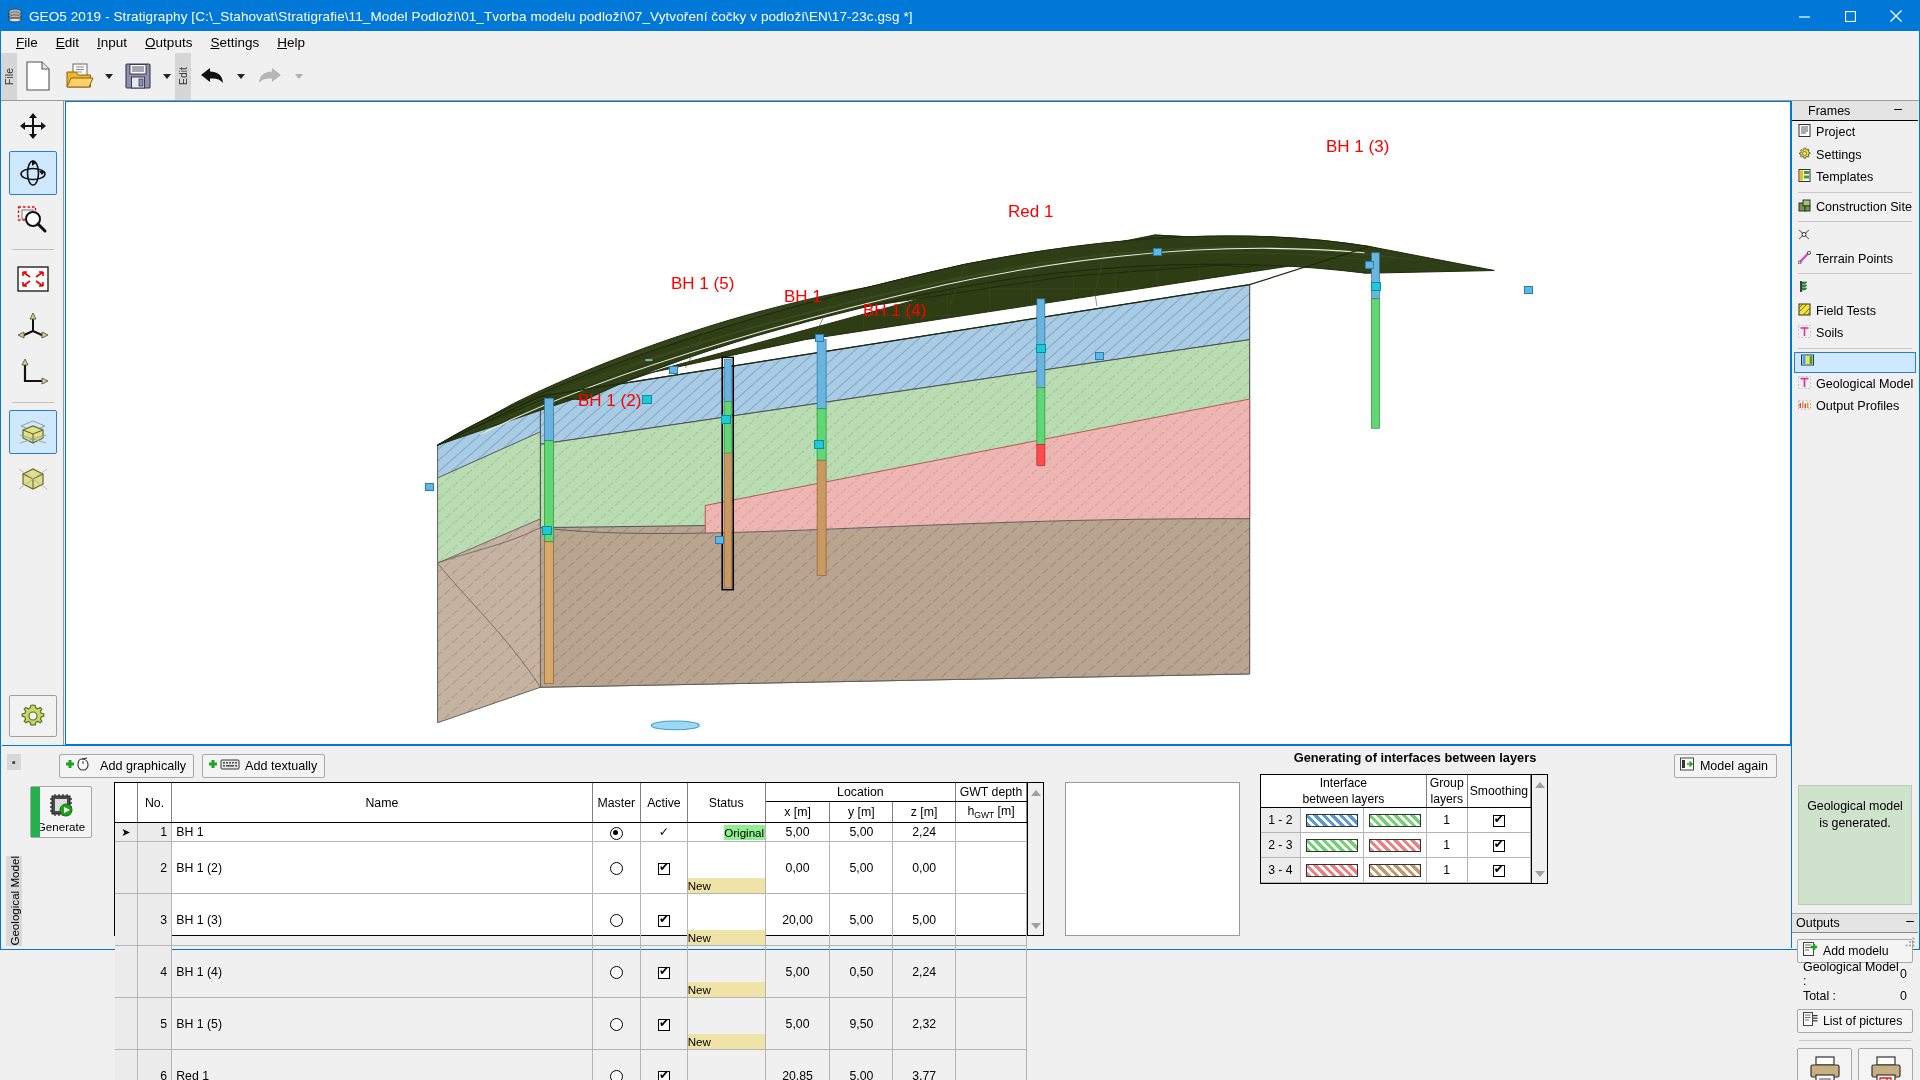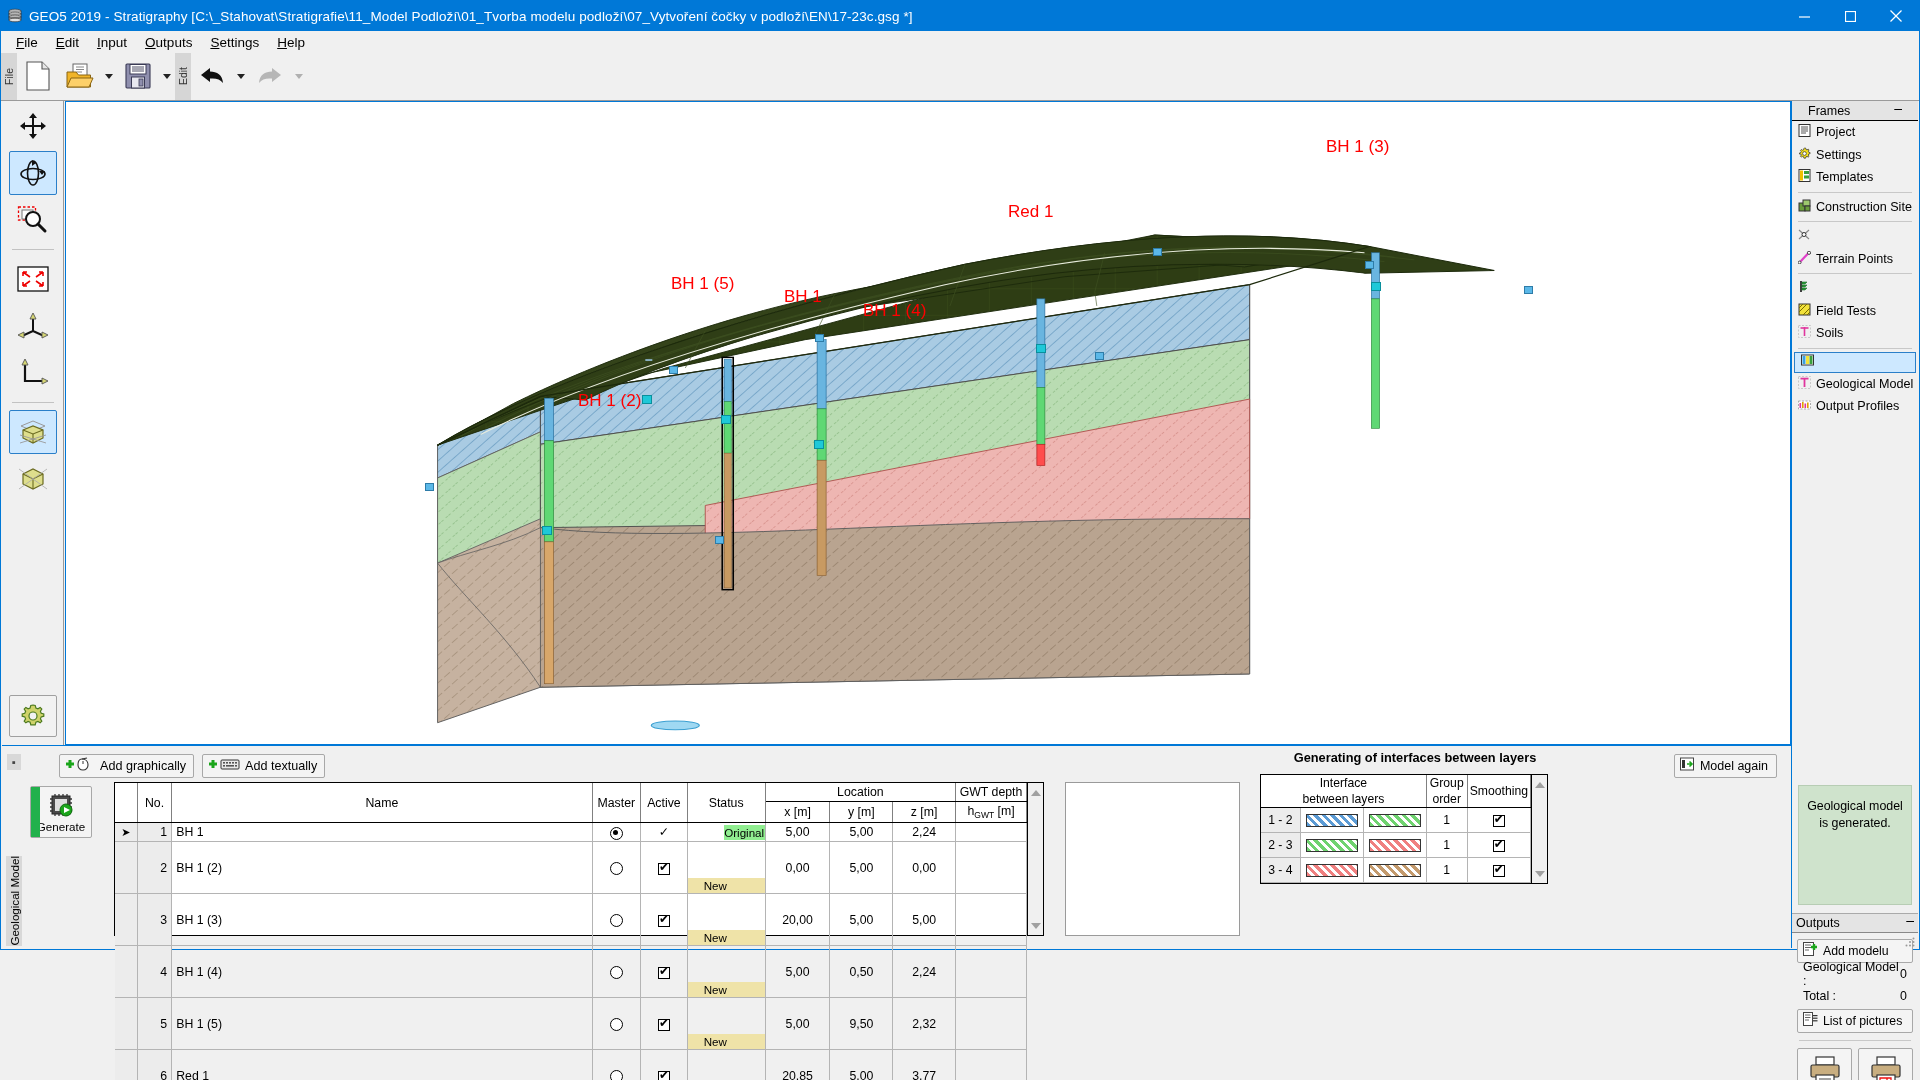--- a/index.html
+++ b/index.html
@@ -74,21 +74,21 @@
 
   
   .tablewrap { position:absolute; left:112px; top:36px; width:930px; height:154px; border:1px solid #000; background:#fff; display:flex; }
   table.grid { border-collapse:collapse; table-layout:fixed; font-size:12.3px; }
   table.grid th { background:#fff; border-right:1px solid #808080; border-bottom:1px solid #000; font-weight:normal; padding:2px 3px; text-align:center; }
   table.grid td { border-right:1px solid #b4b4b4; border-bottom:1px solid #b4b4b4; padding:1px 4px; height:19px; }
   .num-col { background:#ececec; text-align:right; }
   .arrow-col { background:#ececec; text-align:center; width:22px; font-size:11px;}
   .badge { display:block; text-align:center; font-size:11.6px; padding:1px 0; }
   .badge.orig { background:#90ee90;margin-left:36px; }
-  .badge.new  { background:#efe3a8; text-align:left; padding-left:16px;margin-top:36px; }
+  .badge.new  { background:#efe3a8; text-align:left; padding-left:0;margin-top:36px; }
   .right { text-align:center; }
   .vscroll { width:16px; background:#f0f0f0; border-left:1px solid #000; position:relative; }
   .vscroll .up, .vscroll .dn { position:absolute; left:0; width:15px; height:15px; display:flex; align-items:center; justify-content:center; }
   .vscroll .up { top:2px; } .vscroll .dn { bottom:2px; }
   .tri-up { width:0;height:0;border-left:5px solid transparent;border-right:5px solid transparent;border-bottom:6px solid #a0a0a0; }
   .tri-dn { width:0;height:0;border-left:5px solid transparent;border-right:5px solid transparent;border-top:6px solid #a0a0a0; }
 
   .emptybox { position:absolute; left:1063px; top:36px; width:175px; height:154px; background:#fff; border:1px solid #9a9a9a; }
   table.iftable { border-collapse:collapse; table-layout:fixed; font-size:12.2px; }
   table.iftable th { border-right:1px solid #808080; border-bottom:1px solid #000; font-weight:normal; padding:1px 2px; text-align:center; background:#fff;}
@@ -820,21 +820,21 @@
             <col style="width:58px">
           </colgroup>
         <thead>
           <tr>
             <th colspan="3" style="border-bottom:none;">Interface</th>
             <th style="border-bottom:none;">Group</th>
             <th rowspan="2">Smoothing</th>
           </tr>
           <tr>
             <th colspan="3">between layers</th>
-            <th>order</th>
+            <th>layers</th>
           </tr>
         </thead>
         <tbody id="ifbody-rows">
             <tr>
               <td style="background:#ececec">1 - 2</td>
               <td style="padding:1px"><span class="swatch" style="background:repeating-linear-gradient(45deg,#5b9bd5,#5b9bd5 3px, rgba(255,255,255,0.55) 3px, rgba(255,255,255,0.55) 6px)"></span></td>
               <td style="padding:1px"><span class="swatch" style="background:repeating-linear-gradient(45deg,#6fd36f,#6fd36f 3px, rgba(255,255,255,0.55) 3px, rgba(255,255,255,0.55) 6px)"></span></td>
               <td class="right">1</td>
               <td><span class="chk"></span></td>
             </tr>

